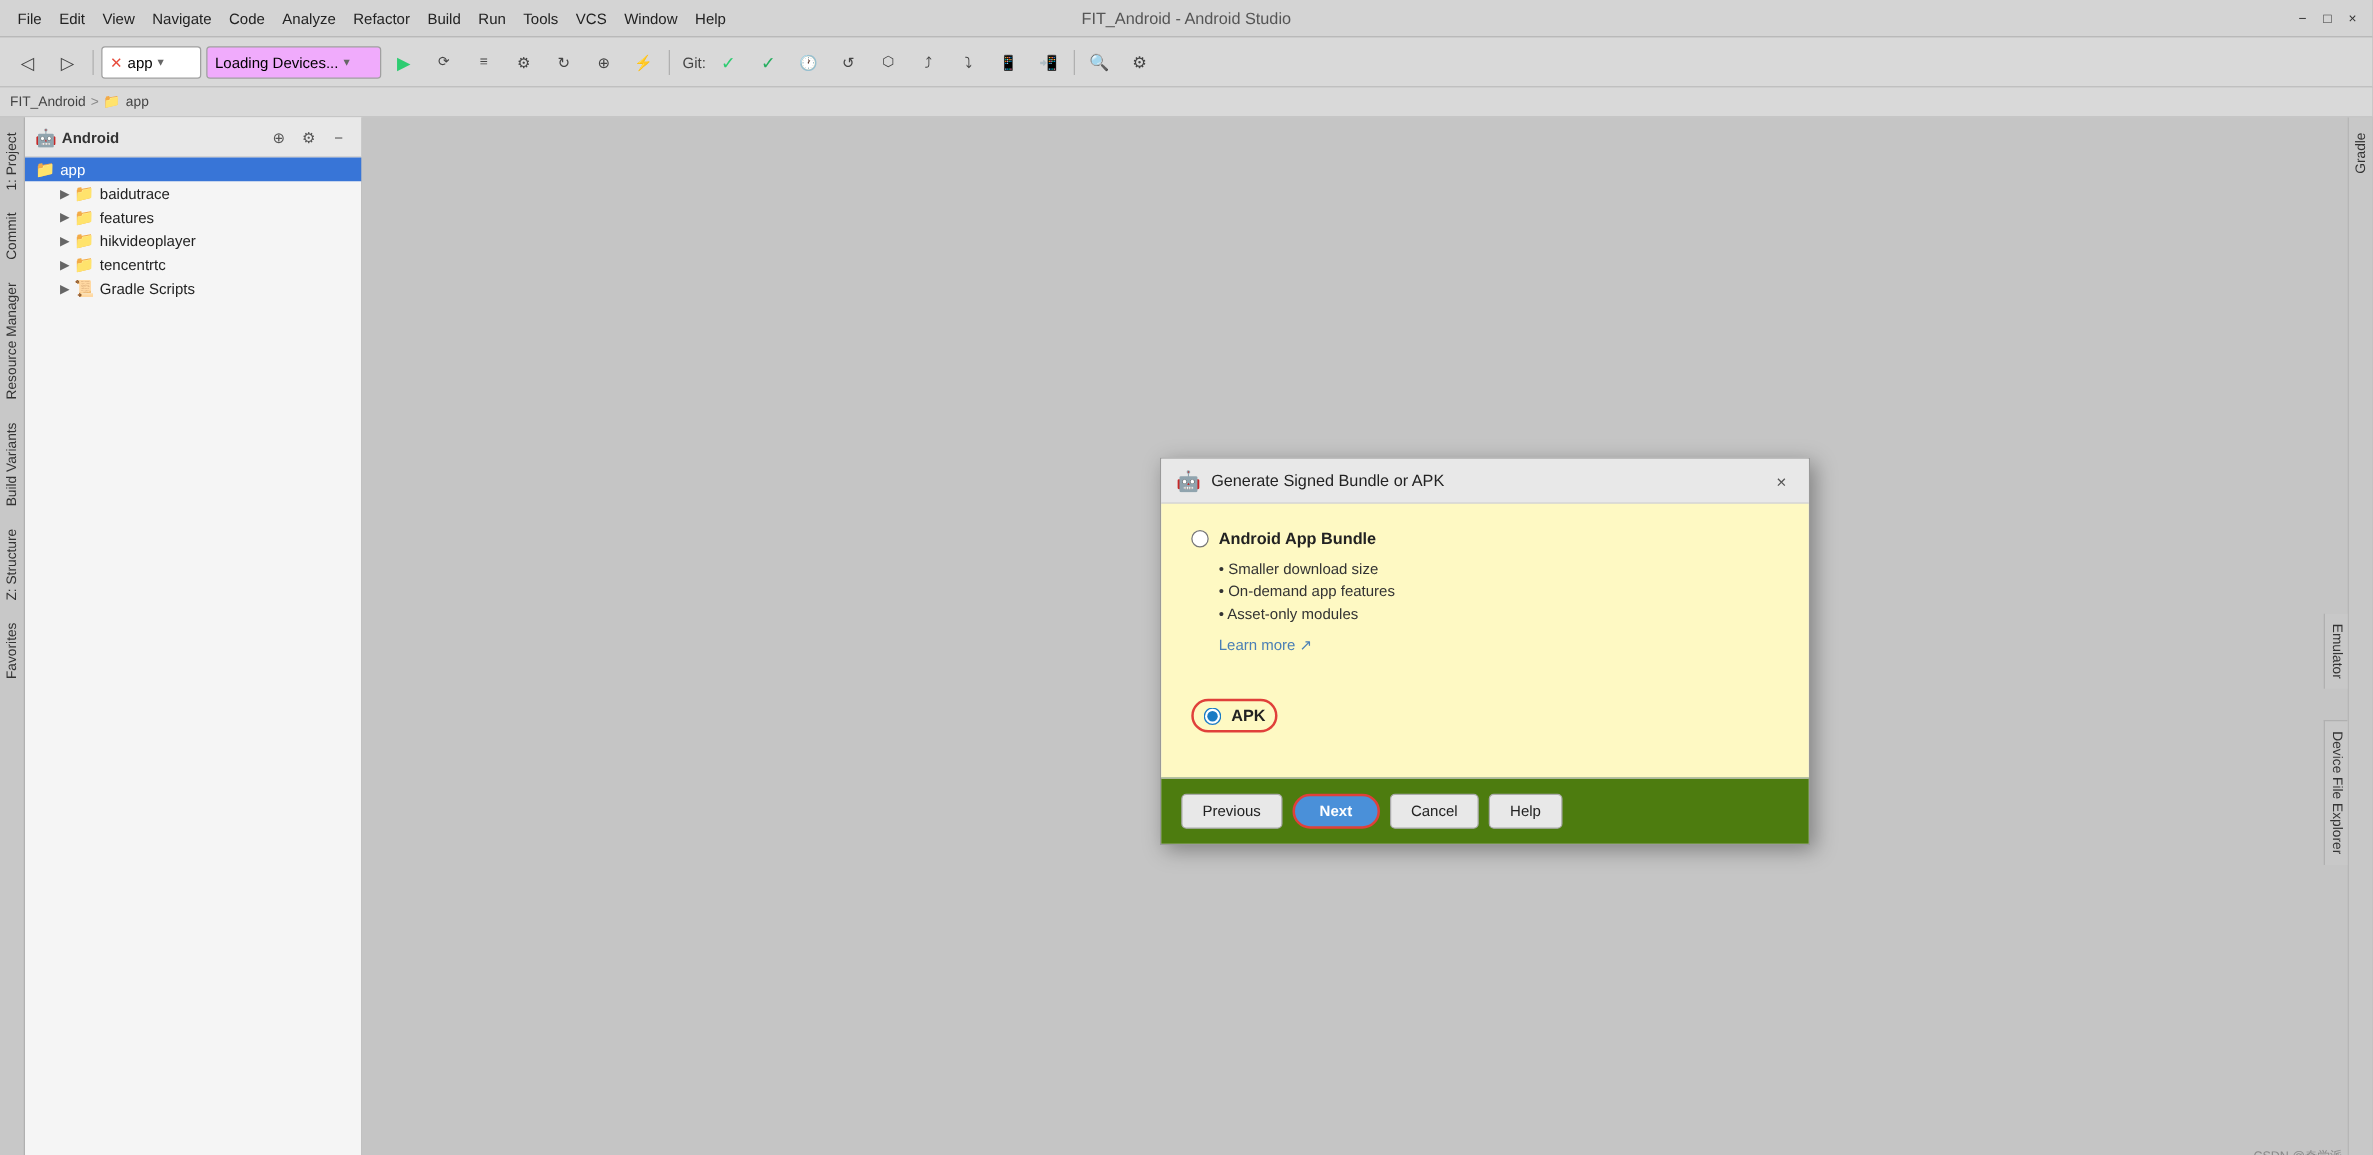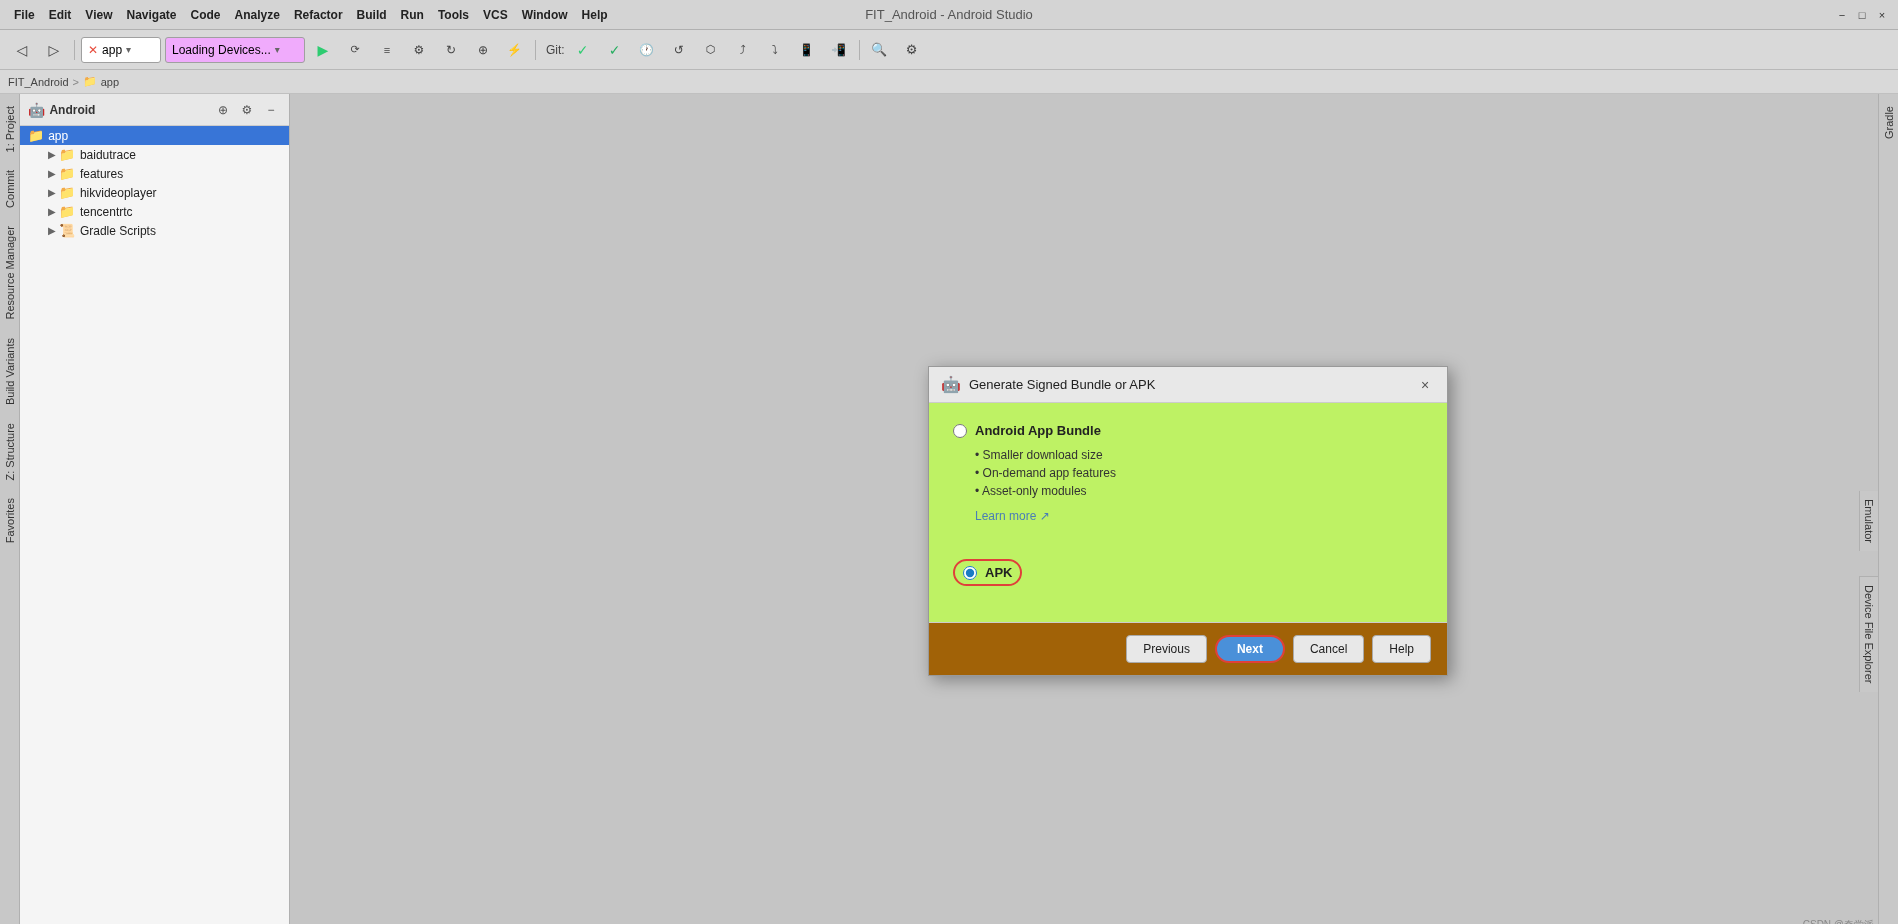--- a/index.html
+++ b/index.html
@@ -25,21 +25,20 @@
     }
     .title-bar-left {
       display: flex;
       align-items: center;
       gap: 8px;
     }
     .menu-bar {
       display: flex;
       gap: 2px;
       font-size: 12px;
-      font-weight: bold;
     }
     .menu-item {
       padding: 2px 6px;
       cursor: pointer;
       color: #222;
     }
     .title-center {
       position: absolute;
       left: 50%;
       transform: translateX(-50%);
@@ -250,21 +249,21 @@
       height: 20px;
       display: flex;
       align-items: center;
       justify-content: center;
       cursor: pointer;
       font-size: 14px;
       color: #555;
     }
     .dialog-body {
       padding: 20px 24px;
-      background: #bef264;
+      background: #fef9c3;
     }
 
     
     .radio-section {
       margin-bottom: 16px;
     }
     .radio-label {
       display: flex;
       align-items: center;
       gap: 8px;
@@ -333,25 +332,25 @@
       padding-left: 22px;
       font-size: 12px;
       color: #444;
       margin-top: 10px;
       line-height: 1.5;
     }
 
     
     .dialog-footer {
       display: flex;
-      justify-content: flex-end;
+      justify-content: flex-start;
       gap: 8px;
       padding: 12px 16px;
       border-top: 1px solid #ccc;
-      background: #a16207;
+      background: #4d7c0f;
     }
     .btn {
       height: 28px;
       padding: 0 16px;
       border-radius: 4px;
       border: 1px solid #aaa;
       background: #e8e8e8;
       cursor: pointer;
       font-size: 12px;
       color: #222;

